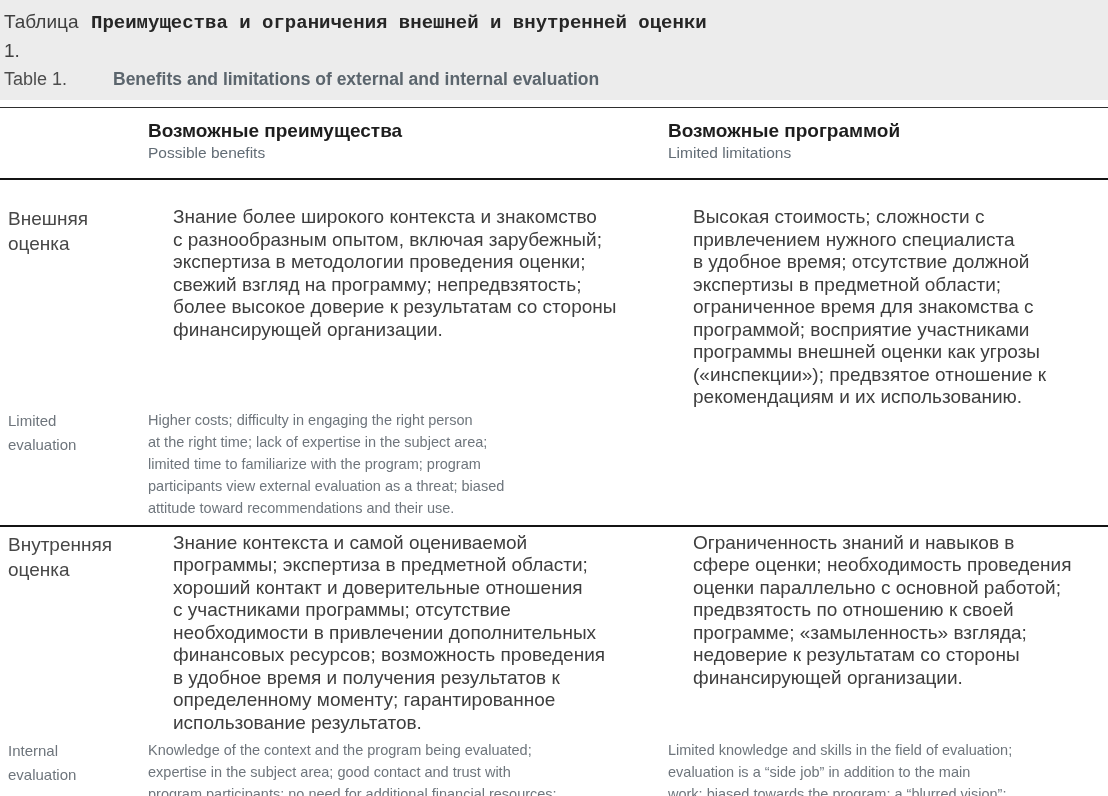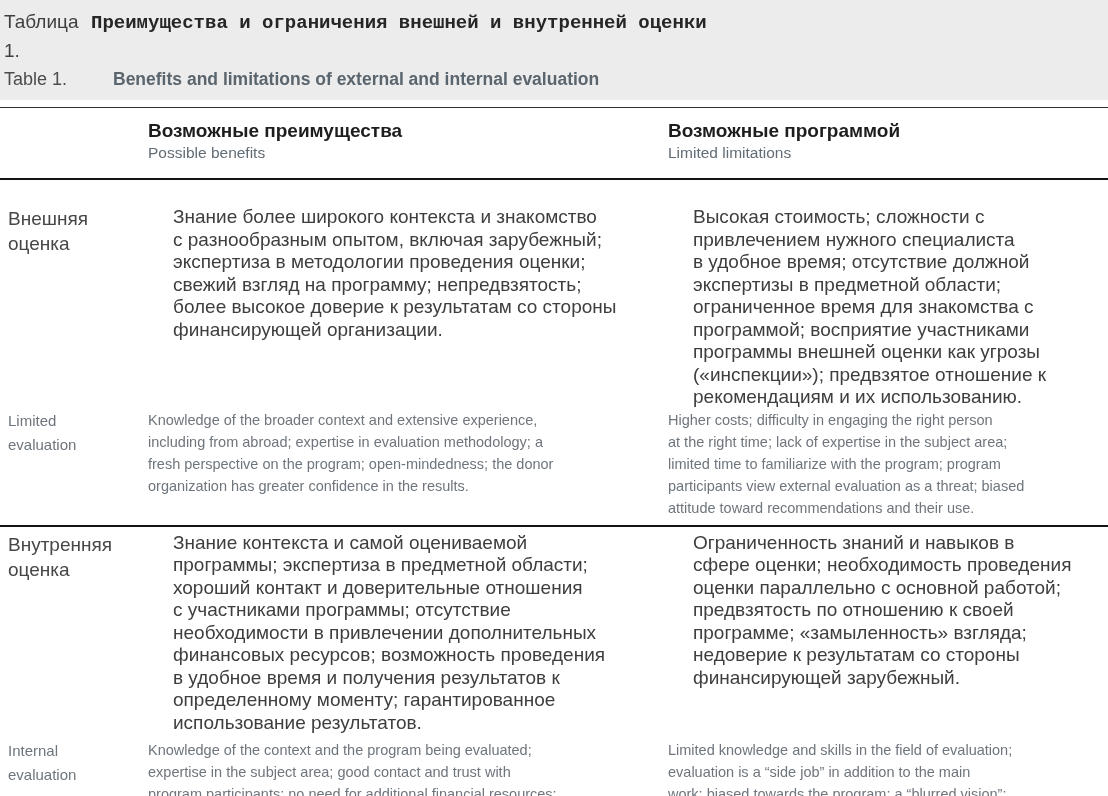--- a/index.html
+++ b/index.html
@@ -95,26 +95,20 @@
 программы внешней оценки как угрозы
 («инспекции»); предвзятое отношение к
 рекомендациям и их использованию.</div>
       </div>
     </div>
     <div class="grid en-row">
       <div class="cell">
         <div class="rowlabel-en">Limited
 evaluation</div>
       </div>
-      <div class="cell">
-        <div class="body-en">Knowledge of the broader context and extensive experience,
-including from abroad; expertise in evaluation methodology; a
-fresh perspective on the program; open-mindedness; the donor
-organization has greater confidence in the results.</div>
-      </div>
       <div class="cell last">
         <div class="body-en">Higher costs; difficulty in engaging the right person
 at the right time; lack of expertise in the subject area;
 limited time to familiarize with the program; program
 participants view external evaluation as a threat; biased
 attitude toward recommendations and their use.</div>
       </div>
     </div>
   </section>
 
@@ -137,21 +131,21 @@
 определенному моменту; гарантированное
 использование результатов.</div>
       </div>
       <div class="cell last">
         <div class="body-ru">Ограниченность знаний и навыков в
 сфере оценки; необходимость проведения
 оценки параллельно с основной работой;
 предвзятость по отношению к своей
 программе; «замыленность» взгляда;
 недоверие к результатам со стороны
-финансирующей зарубежный.</div>
+финансирующей организации.</div>
       </div>
     </div>
     <div class="grid en-row">
       <div class="cell">
         <div class="rowlabel-en">Internal
 evaluation</div>
       </div>
       <div class="cell">
         <div class="body-en">Knowledge of the context and the program being evaluated;
 expertise in the subject area; good contact and trust with

